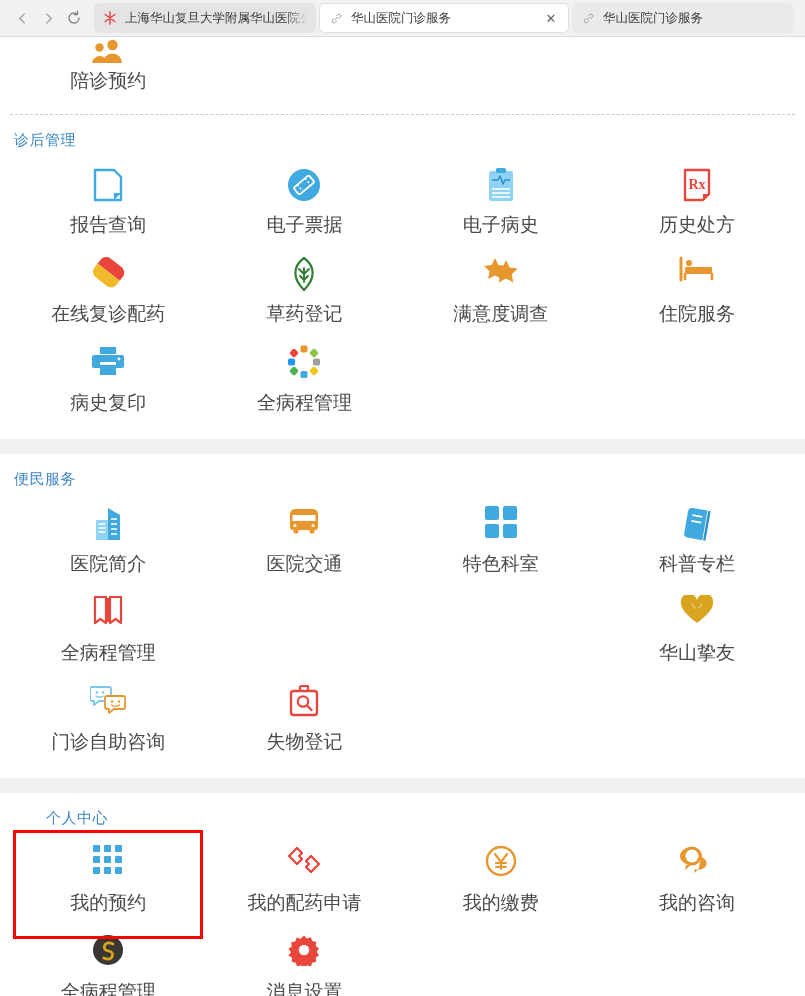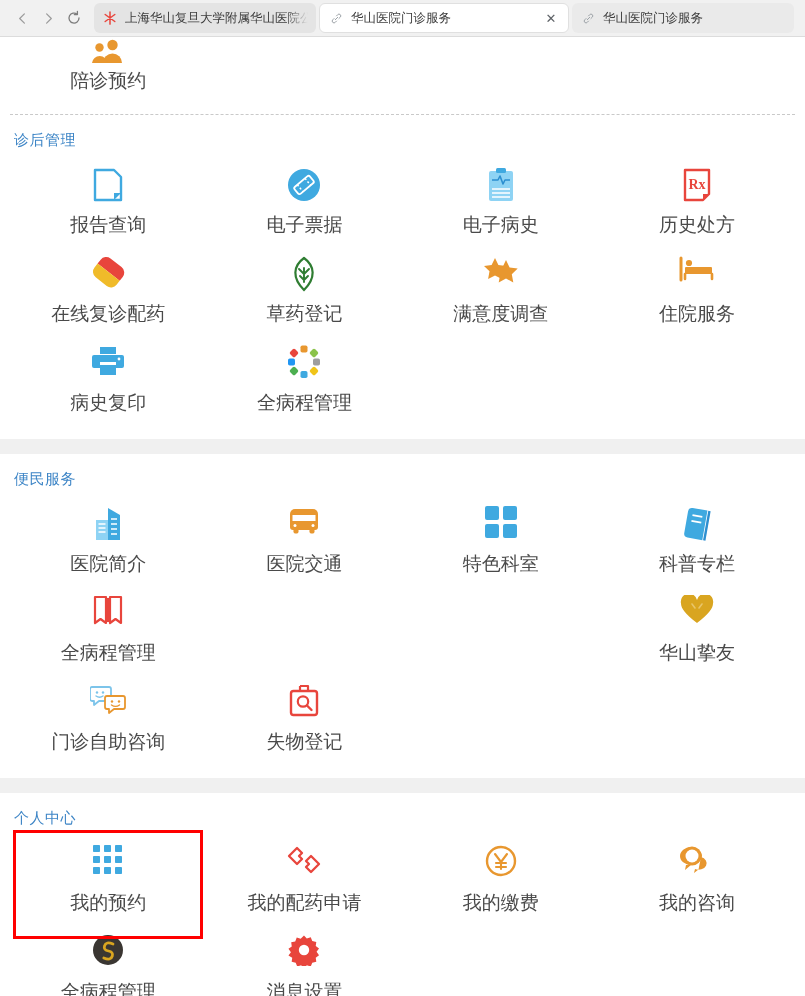--- a/index.html
+++ b/index.html
@@ -111,21 +111,21 @@
   
   .cell.highlight { position: relative; }
   .cell.highlight::after {
     content: "";
     position: absolute;
     left: 3px; right: 3px;
     top: -6px; bottom: -14px;
     border: 3px solid #ff0000;
     pointer-events: none;
   }
-  .personal .sec-title { position: relative; z-index: 2; }
+  .personal .sec-title { position: relative; z-index: 2; margin-left: 32px; }
 </style>
 </head>
 <body>
 
 <div class="tabstrip">
   <div class="navbtns">
     <div class="navbtn">
       <svg width="15" height="15" viewBox="0 0 16 16">
         <path d="M10 3 L5 8 L10 13" fill="none" stroke="#9b9b9b" stroke-width="1.3" stroke-linecap="round" stroke-linejoin="round"></path>
       </svg>

